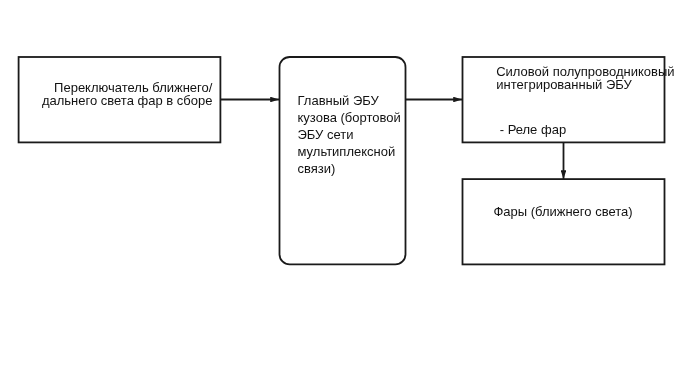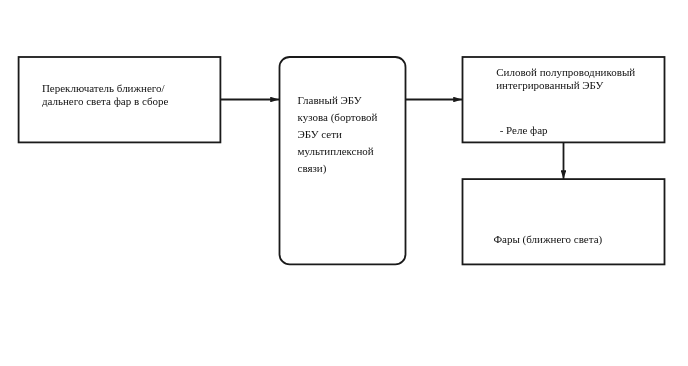--- a/index.html
+++ b/index.html
@@ -29,32 +29,32 @@
     stroke-width: 1.8;
   }
   .connector {
     fill: none;
     stroke: #1a1a1a;
     stroke-width: 1.8;
     marker-end: url(#arrowhead);
   }
   .node-text {
     position: absolute;
-    font-family: Liberation Serif, serif;
-    font-size: 11px;
+    font-family: Liberation Sans, sans-serif;
+    font-size: 13px;
     line-height: 14px;
     color: #121212;
     white-space: pre;
     transform: translateZ(0);
   }
-  #t1 { left: 41.9px;  top: 82.1px;   line-height: 12.7px; }
+  #t1 { left: 41.9px;  top: 82.1px;   line-height: 12.7px; text-align: right; }
   #t2 { left: 297.5px; top: 92px;     line-height: 17px; }
   #t3 { left: 496.2px; top: 66.25px;  line-height: 12.3px; }
   #t3b{ left: 499.7px; top: 124px;    line-height: 12.6px; }
-  #t4 { left: 493.4px; top: 204.8px;  line-height: 13px; margin-top: 28px;   }
+  #t4 { left: 493.4px; top: 204.8px;  line-height: 13px;   }
 </style>
 </head>
 <body>
 
 <svg id="diagram-canvas" viewBox="0 0 688 366" width="688" height="366">
   <defs>
     <marker id="arrowhead" markerWidth="9" markerHeight="5.6" refX="8.8" refY="2.8" orient="auto" markerUnits="userSpaceOnUse">
       <path d="M0,0 L9,2.8 L0,5.6 z" fill="#1a1a1a"></path>
     </marker>
   </defs>

